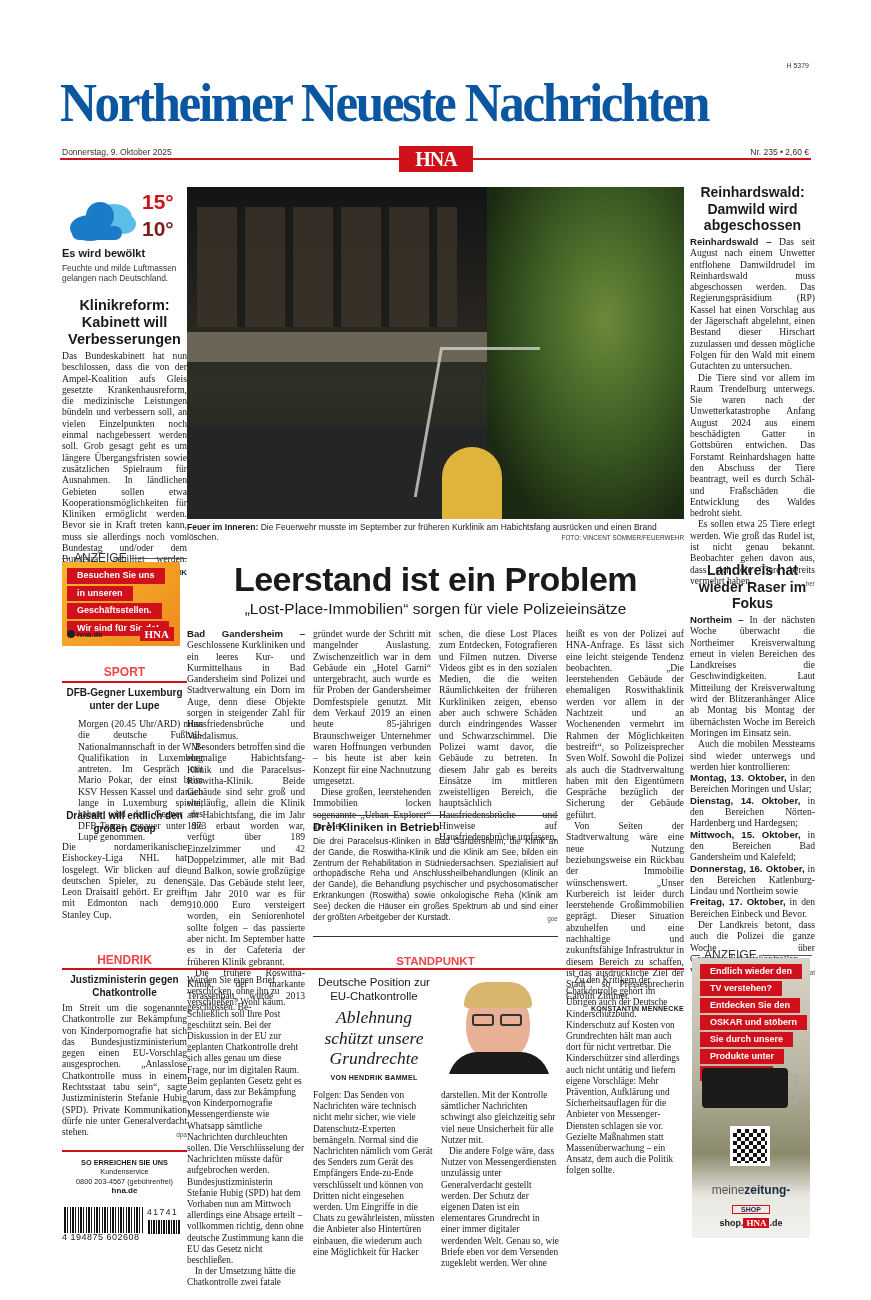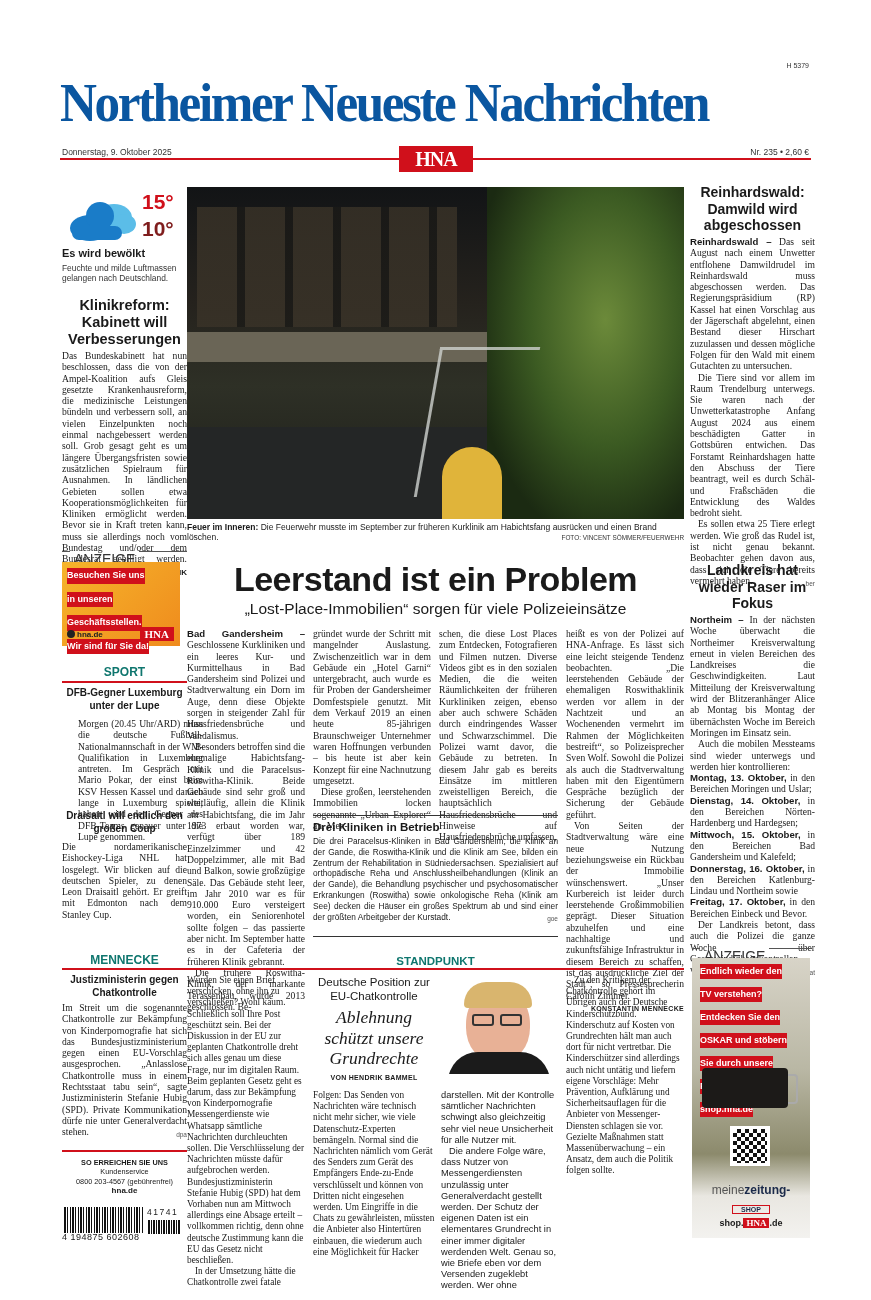--- a/index.html
+++ b/index.html
@@ -5,27 +5,27 @@
   *{box-sizing:border-box;margin:0;padding:0}
   body{width:871px;height:1300px;background:#fff;color:#1a1a1a;font-family:"Liberation Serif",serif;position:relative;overflow:hidden}
   .abs{position:absolute}
   .sans{font-family:Liberation Sans, sans-serif}
   .serif{font-family:"Liberation Serif",serif}
   .txt{font-family:"Liberation Serif",serif;font-size:9.6px;line-height:11.3px;text-align:justify;hyphens:auto}
   .txt p{text-indent:8px}
   .txt p.first{text-indent:0}
   .lead{font-family:"Liberation Sans",sans-serif;font-weight:bold}
   .h-sm{font-family:"Liberation Sans",sans-serif;font-weight:bold;text-align:center;color:#1a1a1a}
-  .red{color:#0f766e}
+  .red{color:#ef4444}
   .rule-red{background:#d0101b;height:2px}
   .rule-dark{background:#333;height:1px}
-  .anz{font-family:"Liberation Sans",sans-serif;font-size:14px;color:#333;display:flex;gap:4px}
+  .anz{font-family:"Liberation Sans",sans-serif;font-size:12px;color:#333;display:flex;align-items:center;gap:4px}
   .anz::before,.anz::after{content:"";flex:1;height:1px;background:#555}
   .anz::before{flex:0 0 8px}
-  .tag{display:inline-block;background:#d0101b;color:#fff;font-family:"Liberation Sans",sans-serif;font-weight:bold;padding:1px 0;margin-bottom:8px}
+  .tag{display:inline-block;background:#d0101b;color:#fff;font-family:"Liberation Sans",sans-serif;font-weight:bold;padding:1px 10px;margin-bottom:2px}
   .author{font-family:"Liberation Sans",sans-serif;font-weight:bold;font-size:7px;letter-spacing:.3px}
 </style>
 </head>
 <body>
 
 <div class="abs sans" style="right:62px;top:62px;font-size:7px;color:#333">H 5379</div>
 <div class="abs serif" style="left:60px;top:70px;width:752px;font-size:55px;font-weight:bold;color:#0a56a0;letter-spacing:-2.6px;line-height:66px;white-space:nowrap;transform:scaleX(0.93);transform-origin:left">Northeimer Neueste Nachrichten</div>
 <div class="abs sans" style="left:62px;top:147px;font-size:8.5px;color:#333">Donnerstag, 9. Oktober 2025</div>
 <div class="abs sans" style="right:62px;top:147px;font-size:8.5px;color:#333">Nr. 235  •  2,60 €</div>
 <div class="abs rule-red" style="left:60px;top:158px;width:751px;height:2px"></div>
@@ -129,21 +129,21 @@
   <p><span>Der Landkreis betont, dass auch die Polizei die ganze Woche über Geschwindigkeitskontrollen vornimmt.</span> <span class="sans" style="font-size:6.5px;color:#555;float:right;margin-top:3px">kat</span></p>
 </div>
 
 <div class="abs sans red" style="left:62px;top:665px;width:125px;text-align:center;font-size:12px;font-weight:bold">SPORT</div>
 <div class="abs rule-red" style="left:62px;top:681px;width:125px"></div>
 <div class="abs h-sm" style="left:62px;top:686px;width:125px;font-size:10px;line-height:13px">DFB-Gegner Luxemburg unter der Lupe</div>
 <div class="abs txt" style="left:78px;top:718px;width:125px">Morgen (20.45 Uhr/ARD) muss die deutsche Fußball-Nationalmannschaft in der WM-Qualifikation in Luxemburg antreten. Im Gespräch mit Mario Pokar, der einst beim KSV Hessen Kassel und danach lange in Luxemburg spielte, haben wird den Gegner des DFB-Teams genauer unter die Lupe genommen.</div>
 <div class="abs h-sm" style="left:62px;top:809px;width:125px;font-size:10px;line-height:13px">Draisaitl will endlich den großen Coup</div>
 <div class="abs txt" style="left:62px;top:841px;width:125px">Die nordamerikanische Eishockey-Liga NHL hat losgelegt. Wir blicken auf die deutschen Spieler, zu denen Leon Draisaitl gehört. Er greift mit Edmonton nach dem Stanley Cup.</div>
 
-<div class="abs sans red" style="left:62px;top:953px;width:125px;text-align:center;font-size:12px;font-weight:bold">MENNECKE</div>
+<div class="abs sans red" style="left:62px;top:953px;width:125px;text-align:center;font-size:12px;font-weight:bold">HENDRIK</div>
 <div class="abs rule-red" style="left:62px;top:968px;width:125px"></div>
 <div class="abs h-sm" style="left:62px;top:973px;width:125px;font-size:10px;line-height:13px">Justizministerin gegen Chatkontrolle</div>
 <div class="abs txt" style="left:62px;top:1002px;width:125px">
   <span>Im Streit um die sogenannte Chatkontrolle zur Bekämpfung von Kinderpornografie hat sich das Bundesjustizministerium gegen einen EU-Vorschlag ausgesprochen. „Anlasslose Chatkontrolle muss in einem Rechtsstaat tabu sein“, sagte Justizministerin Stefanie Hubig (SPD). Private Kommunikation dürfe nie unter Generalverdacht stehen.</span>
   <span class="sans" style="font-size:6.5px;color:#555;float:right;margin-top:3px">dpa</span>
 </div>
 
 <div class="abs rule-red" style="left:62px;top:1150px;width:125px"></div>
 <div class="abs sans" style="left:62px;top:1158px;width:125px;text-align:center;font-size:7.3px;line-height:9.4px">
   <div style="font-weight:bold">SO ERREICHEN SIE UNS</div>
@@ -166,21 +166,21 @@
 <div class="abs serif" style="left:313px;top:1007px;width:122px;text-align:center;font-size:17.5px;line-height:20.5px;font-style:italic">Ablehnung schützt unsere Grundrechte</div>
 <div class="abs author" style="left:313px;top:1074px;width:122px;text-align:center">VON HENDRIK BAMMEL</div>
 <div class="abs" style="left:448px;top:982px;width:102px;height:92px;background:#fff;overflow:hidden">
   <div style="position:absolute;left:18px;top:4px;width:64px;height:76px;border-radius:50% 50% 45% 45%;background:#e8b196"></div>
   <div style="position:absolute;left:16px;top:0;width:68px;height:26px;border-radius:34px 34px 6px 6px;background:#d9b56e"></div>
   <div style="position:absolute;left:24px;top:32px;width:22px;height:12px;border:2px solid #333;border-radius:3px"></div>
   <div style="position:absolute;left:52px;top:32px;width:22px;height:12px;border:2px solid #333;border-radius:3px"></div>
   <div style="position:absolute;left:0;top:70px;width:102px;height:30px;border-radius:40px 40px 0 0;background:#1b1b1b"></div>
 </div>
 <div class="abs" style="left:313px;top:1090px;width:122px;font-family:'Liberation Serif',serif;font-size:9.3px;line-height:11.2px">Folgen: Das Senden von Nachrichten wäre technisch nicht mehr sicher, wie viele Datenschutz-Experten bemängeln. Normal sind die Nachrichten nämlich vom Gerät des Senders zum Gerät des Empfängers Ende-zu-Ende verschlüsselt und können von Dritten nicht eingesehen werden. Um Eingriffe in die Chats zu gewährleisten, müssten die Anbieter also Hintertüren einbauen, die wiederum auch eine Möglichkeit für Hacker</div>
-<div class="abs" style="left:441px;top:1090px;width:118px;font-family:Liberation Sans, sans-serif;font-size:9.3px;line-height:11.2px">
+<div class="abs" style="left:441px;top:1090px;width:118px;font-family:Liberation Serif, serif;font-size:9.3px;line-height:11.2px">
   <p>darstellen. Mit der Kontrolle sämtlicher Nachrichten schwingt also gleichzeitig sehr viel neue Unsicherheit für alle Nutzer mit.</p>
   <p style="text-indent:8px">Die andere Folge wäre, dass Nutzer von Messengerdiensten unzulässig unter Generalverdacht gestellt werden. Der Schutz der eigenen Daten ist ein elementares Grundrecht in einer immer digitaler werdenden Welt. Genau so, wie Briefe eben vor dem Versenden zugeklebt werden. Wer ohne</p>
 </div>
 <div class="abs" style="left:566px;top:975px;width:118px;font-family:'Liberation Serif',serif;font-size:9.3px;line-height:11.2px">
   <p style="text-indent:8px">Zu den Kritikern der Chatkontrolle gehört im Übrigen auch der Deutsche Kinderschutzbund. Kinderschutz auf Kosten von Grundrechten hält man auch dort für nicht vertretbar. Die Kinderschützer sind allerdings auch nicht untätig und liefern eigene Vorschläge: Mehr Prävention, Aufklärung und Sicherheitsauflagen für die Anbieter von Messenger-Diensten schlagen sie vor. Gezielte Maßnahmen statt Massenüberwachung – ein Ansatz, dem auch die Politik folgen sollte.</p>
 </div>
 
 <div class="abs anz" style="left:692px;top:948px;width:120px">
     <span>ANZEIGE</span>
   </div>

